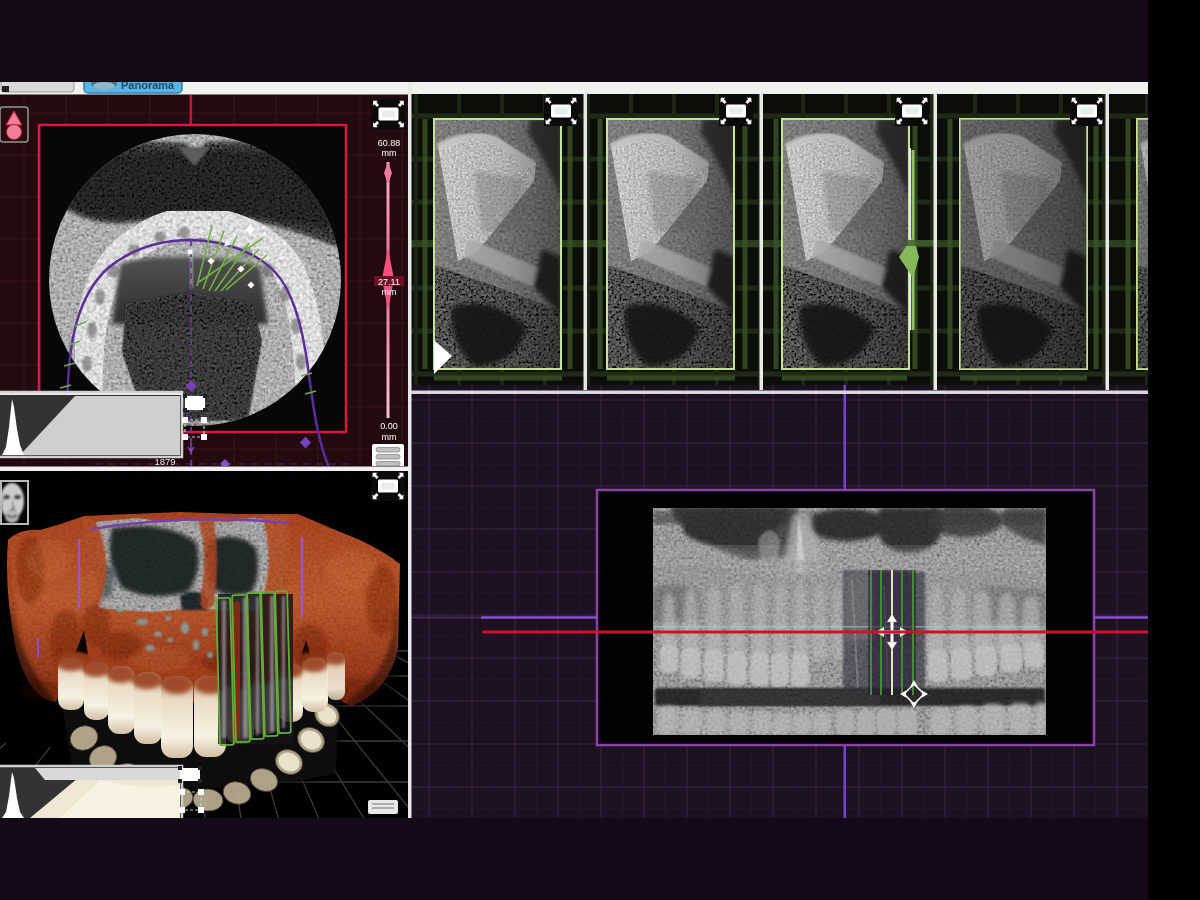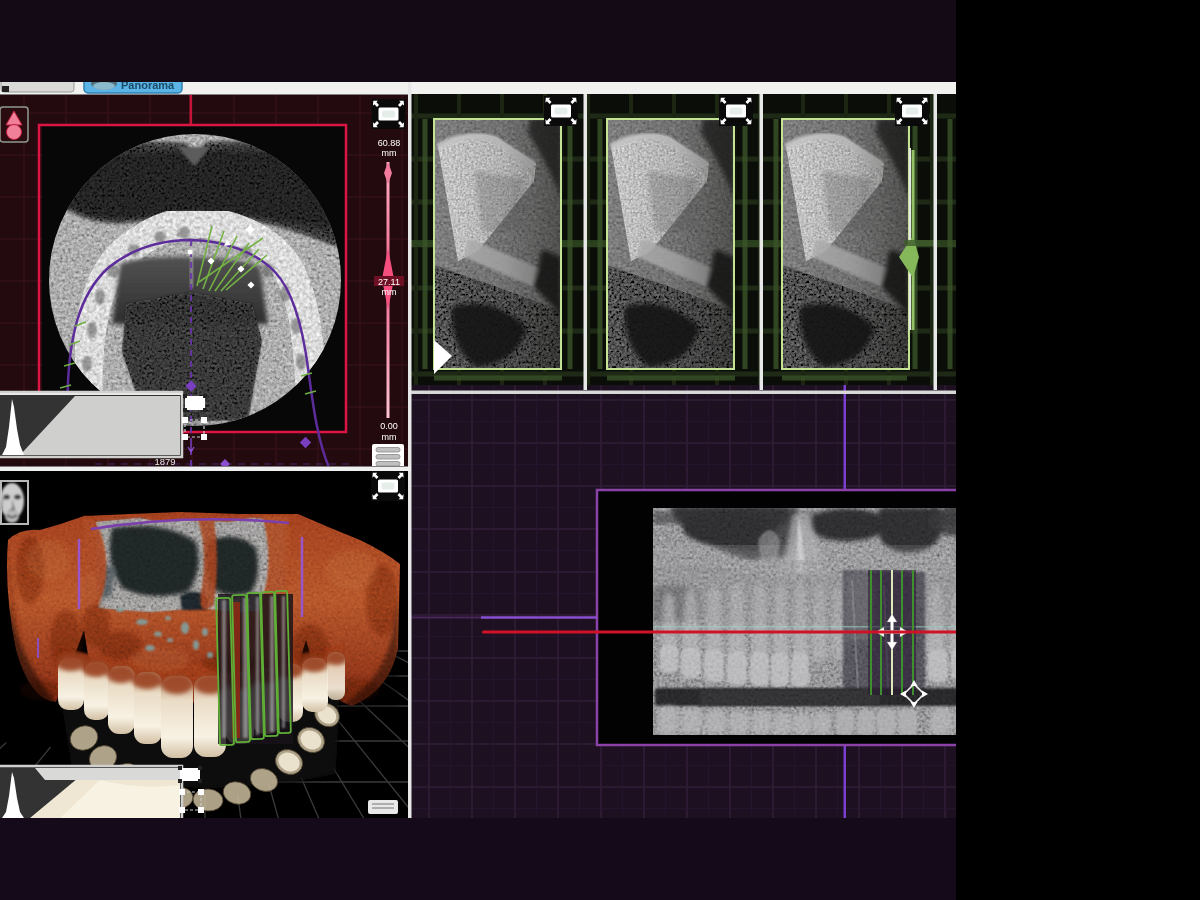--- a/index.html
+++ b/index.html
@@ -1,17 +1,17 @@
 <!DOCTYPE html>
 <html><head>
 <meta charset="utf-8">
 <style>
 html,body{margin:0;padding:0;background:#000;}
 *{font-family:"Liberation Sans",sans-serif;}
-#stage{position:relative;width:956px;height:900px;overflow:hidden;background:#a3a3a3;}
+#stage{position:relative;width:1148px;height:900px;overflow:hidden;background:#a3a3a3;}
 </style>
 </head>
 <body>
 <div id="stage">
 <svg width="1200" height="900" viewBox="0 0 1200 900">
 <defs>
 
 <filter id="nMid" x="-5%" y="-5%" width="110%" height="110%">
 <feTurbulence type="fractalNoise" baseFrequency="0.35" numOctaves="3" seed="4" result="t"></feTurbulence>
 <feColorMatrix in="t" type="matrix" values="0.4 0.4 0.4 0 0 0.4 0.4 0.4 0 0 0.4 0.4 0.4 0 0 0 0 0 0 1" result="g"></feColorMatrix>

